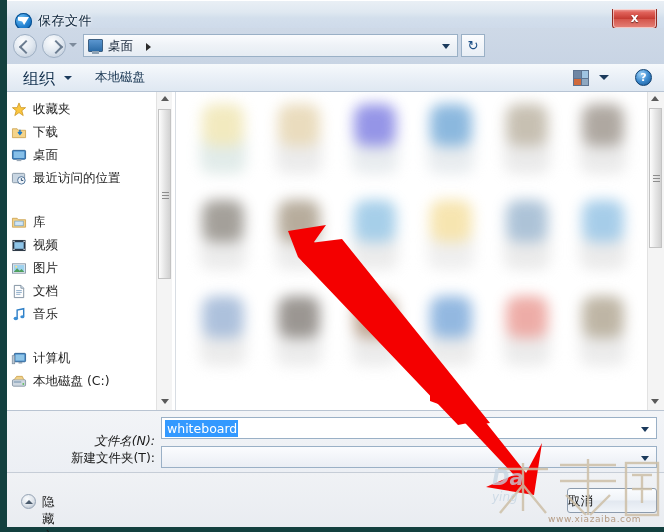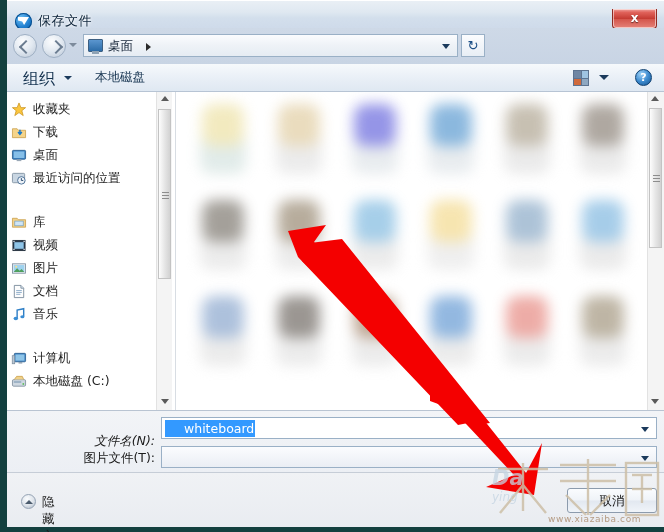--- a/index.html
+++ b/index.html
@@ -352,21 +352,21 @@
     width: 496px; height: 22px;
     background: #ffffff;
     border: 1px solid #9ab0c6;
     box-sizing: border-box;
   }
   #filename-value {
     position: absolute; left: 3px; top: 2px;
     font-size: 12.5px;
     color: #ffffff;
     background: #3399ff;
-    padding: 1px 1px 1px 19px;
+    padding: 1px 1px 1px 2px;
   }
   #filetype-field {
     position: absolute; left: 154px; top: 35px;
     width: 496px; height: 22px;
     background: linear-gradient(to bottom, #fbfcfe 0%, #eaeef4 100%);
     border: 1px solid #9ab0c6;
     box-sizing: border-box;
   }
   #filetype-value {
     position: absolute; left: 5px; top: 3px;
@@ -421,21 +421,21 @@
     text-align: center; line-height: 23px;
   }
   #cancel-button {
     position: absolute; left: 560px; top: 15px;
     width: 90px; height: 25px;
     background: linear-gradient(to bottom, #fafcfe 0%, #eff3f8 48%, #e2e8f0 52%, #f0f4f9 100%);
     border: 1px solid #8c9bad;
     border-radius: 3px;
     box-sizing: border-box;
     font-size: 12.5px; color: #101010;
-    text-align: center; line-height: 23px;
+    text-align: left; line-height: 23px;
   }
 
   
   .anno-arrow { position: absolute; pointer-events: none; }
   #arrow-upper { left: 280px; top: 225px; width: 220px; height: 200px; }
   #arrow-lower { left: 430px; top: 395px; width: 140px; height: 110px; }
 
   
   #watermark { position: absolute; left: 490px; top: 455px; width: 174px; height: 77px; pointer-events: none; }
   #wm-site {
@@ -695,21 +695,21 @@
     </div>
   </div>
 
   <div id="formpane">
     <div class="form-label" id="filename-label">文件名(N):</div>
     <div id="filename-field">
       <span id="filename-value">whiteboard</span>
       <div class="combo-caret"></div>
     </div>
 
-    <div class="form-label" id="filetype-label">图片文件(T):</div>
+    <div class="form-label" id="filetype-label">新建文件夹(T):</div>
     <div id="filetype-field">
       <div class="combo-caret"></div>
     </div>
   </div>
 
   <div id="footer">
     <div id="hidefolders">
       <div id="hidefolders-icon"></div>
       <span id="hidefolders-label">隐藏文件夹</span>
     </div>

